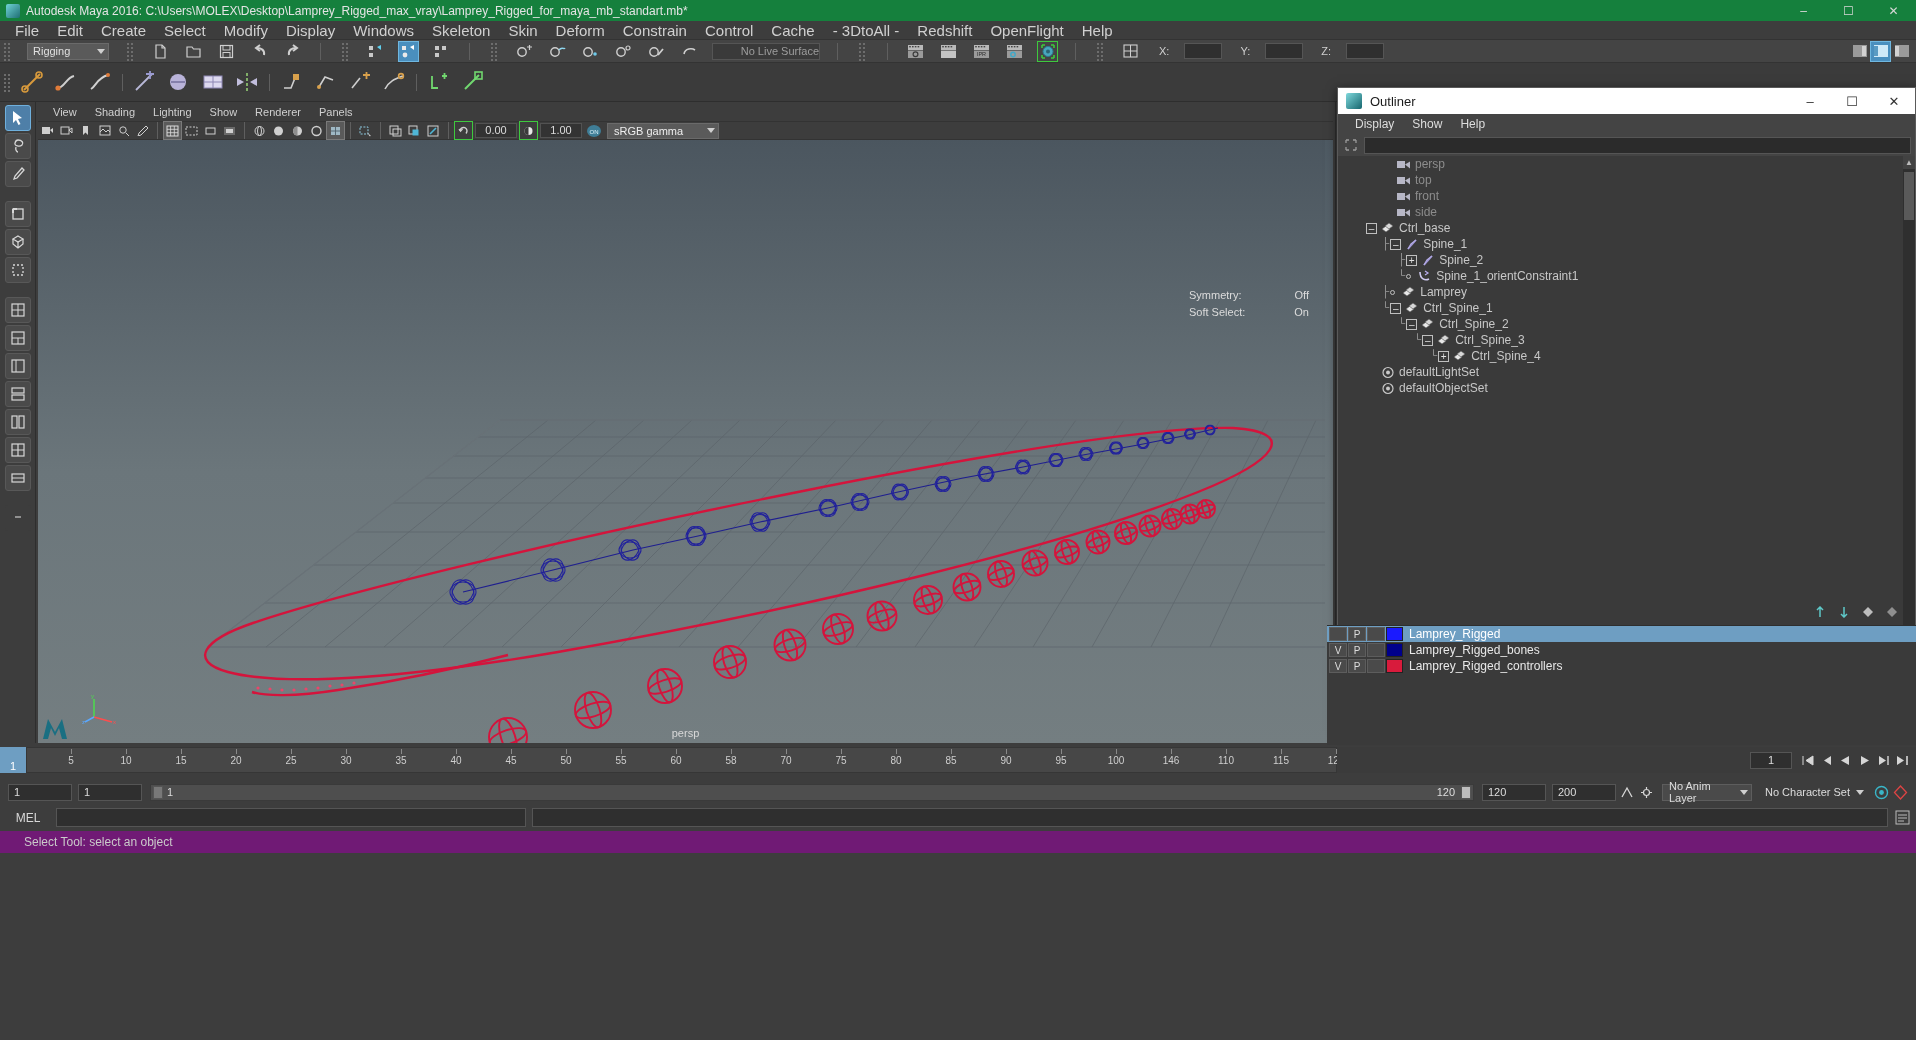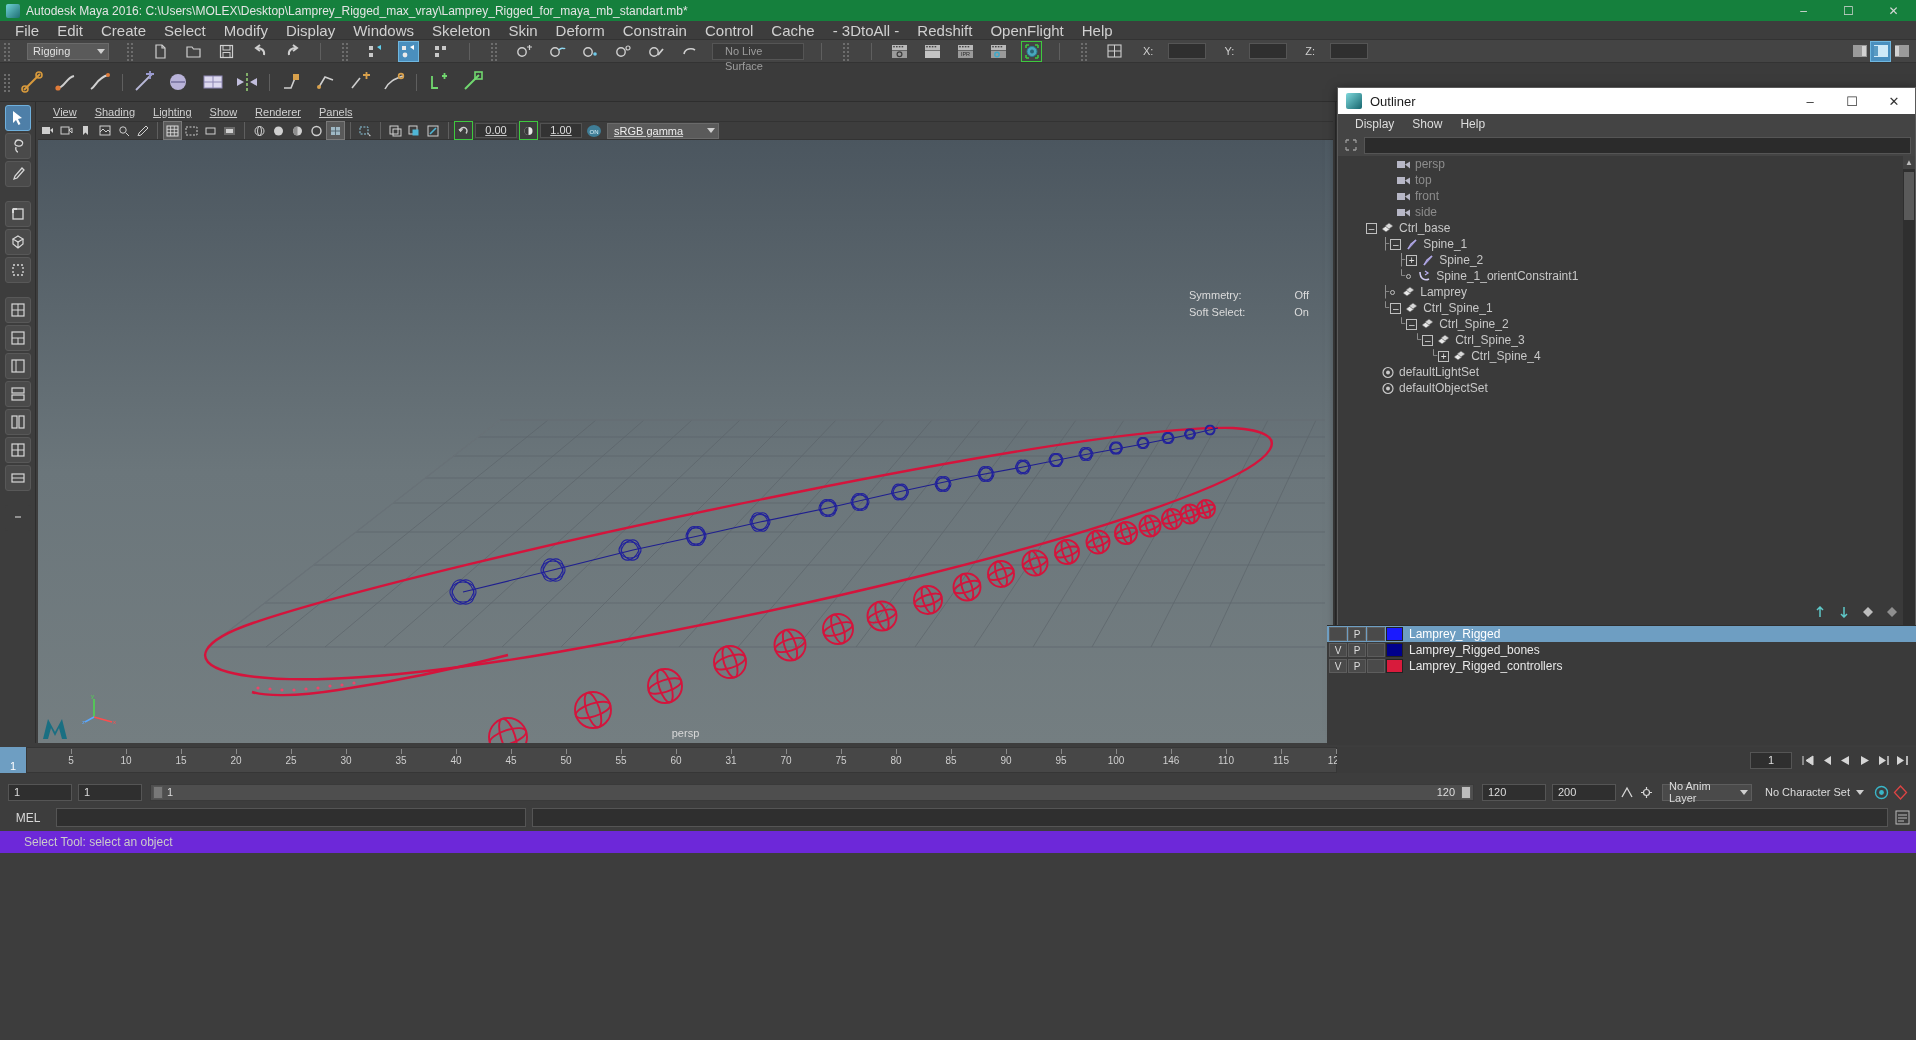--- a/index.html
+++ b/index.html
@@ -18,39 +18,39 @@
   .menubar .mi{padding:0 9px;line-height:19px;font-size:15px;color:#d0d0d0;white-space:nowrap;}
 
   
   .toolbar{height:23px;background:#444;display:flex;align-items:center;border-bottom:1px solid #333;gap:12px;}
   .grip{width:9px;height:19px;margin:0 3px;background-image:radial-gradient(#6d6d6d 1px,transparent 1px);background-size:4px 4px;flex:none;}
   .menu-select{width:82px;height:17px;background:#5a5a5a;border:1px solid #6a6a6a;display:flex;align-items:center;justify-content:space-between;padding:0 3px 0 5px;color:#e0e0e0;font-size:11px;margin-right:2px;}
   .caret{width:0;height:0;border-left:4px solid transparent;border-right:4px solid transparent;border-top:5px solid #cfcfcf;}
   .sep{width:1px;height:17px;background:#5f5f5f;margin:0 5px;flex:none;}
   .tbtn{width:19px;height:19px;margin:0 1px;display:flex;align-items:center;justify-content:center;position:relative;flex:none;}
   .tbtn.sel{background:#4a8fbe;outline:1px solid #6fb7e0;}
-  .livesurf{width:92px;height:17px;background:#3a3a3a;border:1px solid #555;color:#9d9d9d;font-size:11px;line-height:15px;padding-left:12px;}
+  .livesurf{width:108px;height:17px;background:#3a3a3a;border:1px solid #555;color:#9d9d9d;font-size:11px;line-height:15px;padding-left:12px;text-align:right;}
   .coordlbl{font-size:11px;color:#cfcfcf;margin:0 3px 0 6px;}
   .coordfld{width:38px;height:16px;background:#2f2f2f;border:1px solid #555;}
   .right-tb{margin-left:auto;display:flex;align-items:center;padding-right:4px;}
 
   
   .shelf{height:39px;background:#3b3b3b;display:flex;align-items:center;border-bottom:1px solid #2e2e2e;}
   .sbtn{width:30px;height:31px;margin:0 2px;display:flex;align-items:center;justify-content:center;flex:none;}
 
   
   .main{display:flex;height:641px;}
   .toolbox{width:36px;background:#3d3d3d;display:flex;flex-direction:column;align-items:center;padding-top:3px;border-right:1px solid #2e2e2e;}
   .tool{width:26px;height:26px;margin-bottom:2px;display:flex;align-items:center;justify-content:center;background:#4a4a4a;border:1px solid #585858;border-radius:3px;}
   .tool.active{background:#4e7fa8;border-color:#6fb0dd;}
   .tool.flat{background:#3d3d3d;border-color:transparent;}
   .tool-gap{height:12px;}
 
   
-  .viewwrap{flex:1;display:flex;flex-direction:column;background:#3d3d3d;padding:2px 2px 0 2px;text-decoration:underline;}
+  .viewwrap{flex:1;display:flex;flex-direction:column;background:#3d3d3d;padding:2px 2px 0 2px;}
   .panelmenu{height:17px;background:#3d3d3d;display:flex;align-items:center;padding-left:6px;}
   .panelmenu .pm{padding:0 9px;font-size:11px;color:#d0d0d0;line-height:17px;}
   .vptoolbar{height:19px;background:#3d3d3d;display:flex;align-items:center;border-top:1px solid #333;border-bottom:1px solid #333;}
   .vbtn{width:17px;height:17px;margin:0 1px;display:flex;align-items:center;justify-content:center;flex:none;}
   .vbtn.on{background:#5a5a5a;outline:1px solid #7a7a7a;}
   .numfld{width:42px;height:15px;background:#333;border:1px solid #525252;color:#dcdcdc;font-size:11px;text-align:center;line-height:13px;margin:0 2px;}
   .gammasel{width:112px;height:16px;background:#5a5a5a;border:1px solid #6a6a6a;display:flex;align-items:center;justify-content:space-between;padding:0 3px 0 6px;font-size:11px;color:#eee;margin-left:4px;}
   .viewport{flex:1;position:relative;overflow:hidden;background:linear-gradient(180deg,#4e5a63 0%,#6c777c 55%,#737d80 100%);}
   .vp-label{position:absolute;left:50%;transform:translateX(-50%);bottom:4px;font-size:11px;color:#d8d8d8;}
   .hud{position:absolute;right:8px;font-size:11px;color:#dcdcdc;}
@@ -113,21 +113,21 @@
   .rangebar .rh{position:absolute;right:2px;width:10px;height:13px;background:#bdbdbd;border:1px solid #555;}
   .rangebar .s{position:absolute;left:16px;font-size:11px;color:#ddd;}
   .rangebar .e{position:absolute;right:18px;font-size:11px;color:#ddd;}
   .pbtn{width:19px;height:17px;display:flex;align-items:center;justify-content:center;color:#d6d6d6;font-size:10px;}
   .selbox{height:17px;background:#4a4a4a;border:1px solid #5d5d5d;color:#ddd;font-size:11px;display:flex;align-items:center;justify-content:space-between;padding:0 3px 0 6px;}
 
   
   .cmdrow{position:absolute;left:0;top:805px;width:1916px;height:25px;display:flex;align-items:center;background:#3d3d3d;}
   .mel{width:56px;font-size:12px;color:#d8d8d8;text-align:center;}
   .cmdin{height:19px;background:#2f2f2f;border:1px solid #555;}
-  .statusline{position:absolute;left:0;top:831px;width:1916px;height:22px;background:#6d28d9;display:flex;align-items:center;}
+  .statusline{position:absolute;left:0;top:831px;width:1916px;height:22px;background:#701a75;display:flex;align-items:center;}
   .statusline .txt{font-size:12px;color:#cacaca;padding-left:24px;}
   svg{display:block;}
 </style>
 </head>
 <body>
 
 <div class="titlebar">
   <div class="title-icon"></div>
   <div class="title-text">Autodesk Maya 2016: C:\Users\MOLEX\Desktop\Lamprey_Rigged_max_vray\Lamprey_Rigged_for_maya_mb_standart.mb*</div>
   <div class="win-btns">
@@ -1255,21 +1255,21 @@
       <div class="tlabel" style="left: 429px;">40</div>
       <div class="tick" style="left: 484px;"></div>
       <div class="tlabel" style="left: 484px;">45</div>
       <div class="tick" style="left: 539px;"></div>
       <div class="tlabel" style="left: 539px;">50</div>
       <div class="tick" style="left: 594px;"></div>
       <div class="tlabel" style="left: 594px;">55</div>
       <div class="tick" style="left: 649px;"></div>
       <div class="tlabel" style="left: 649px;">60</div>
       <div class="tick" style="left: 704px;"></div>
-      <div class="tlabel" style="left: 704px;">31</div>
+      <div class="tlabel" style="left: 704px;">58</div>
       <div class="tick" style="left: 759px;"></div>
       <div class="tlabel" style="left: 759px;">70</div>
       <div class="tick" style="left: 814px;"></div>
       <div class="tlabel" style="left: 814px;">75</div>
       <div class="tick" style="left: 869px;"></div>
       <div class="tlabel" style="left: 869px;">80</div>
       <div class="tick" style="left: 924px;"></div>
       <div class="tlabel" style="left: 924px;">85</div>
       <div class="tick" style="left: 979px;"></div>
       <div class="tlabel" style="left: 979px;">90</div>

